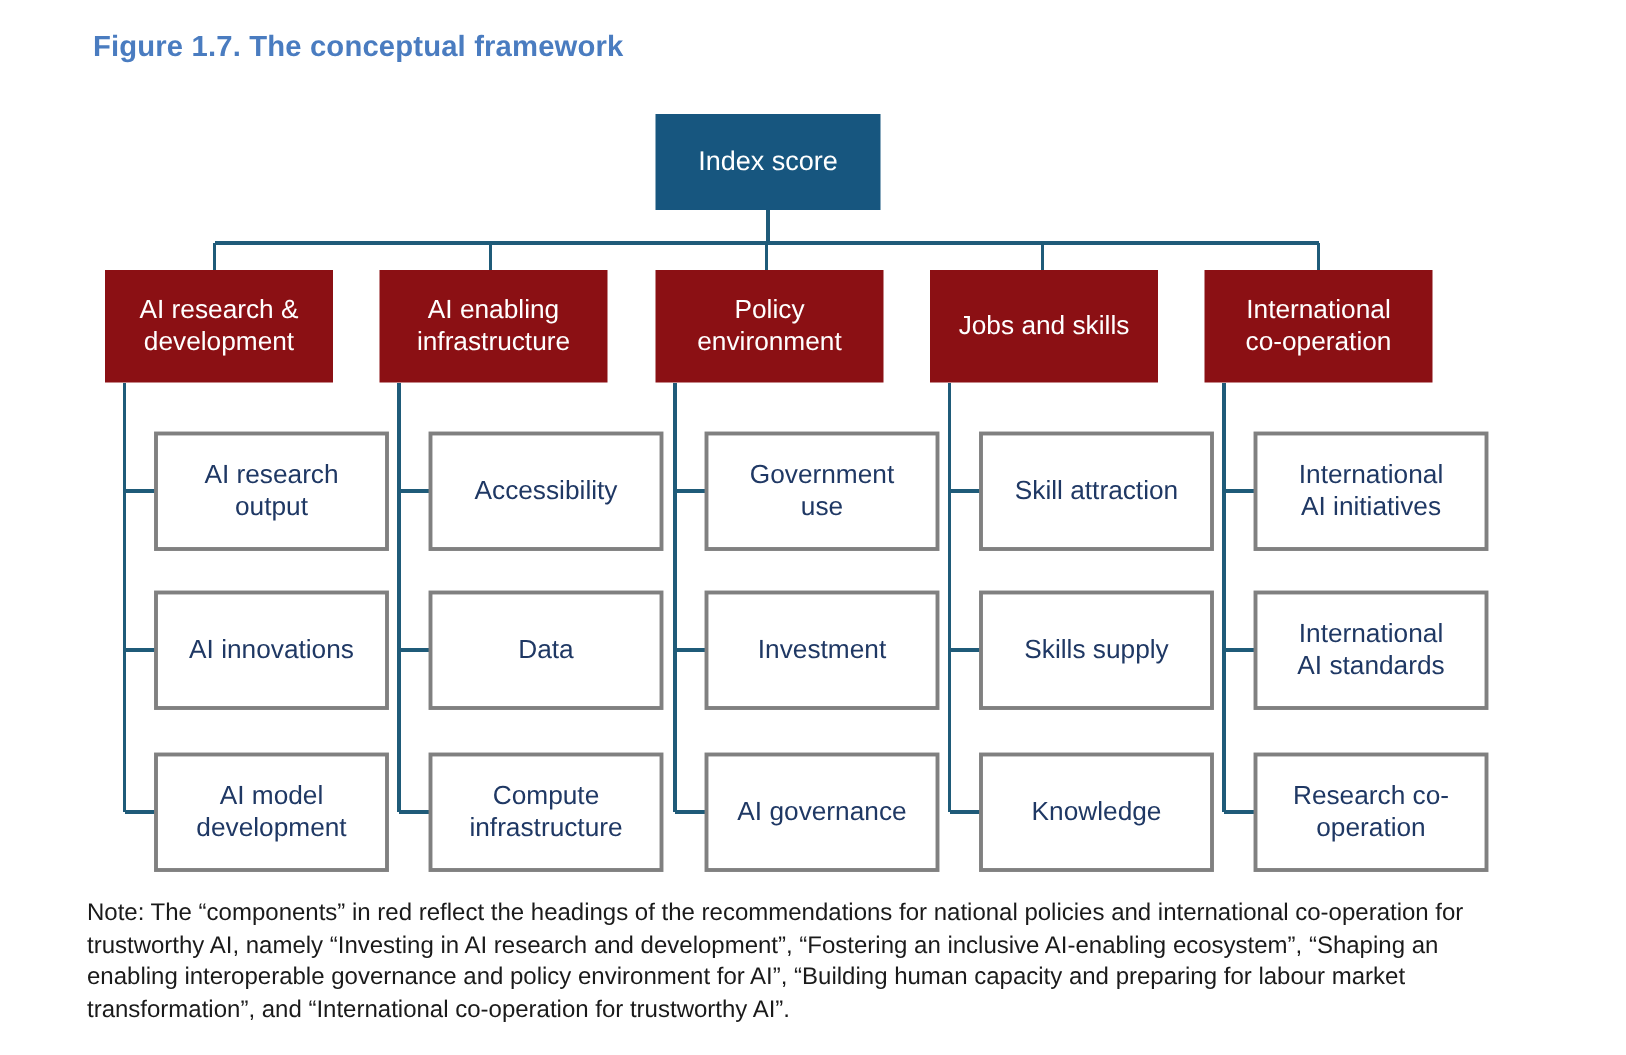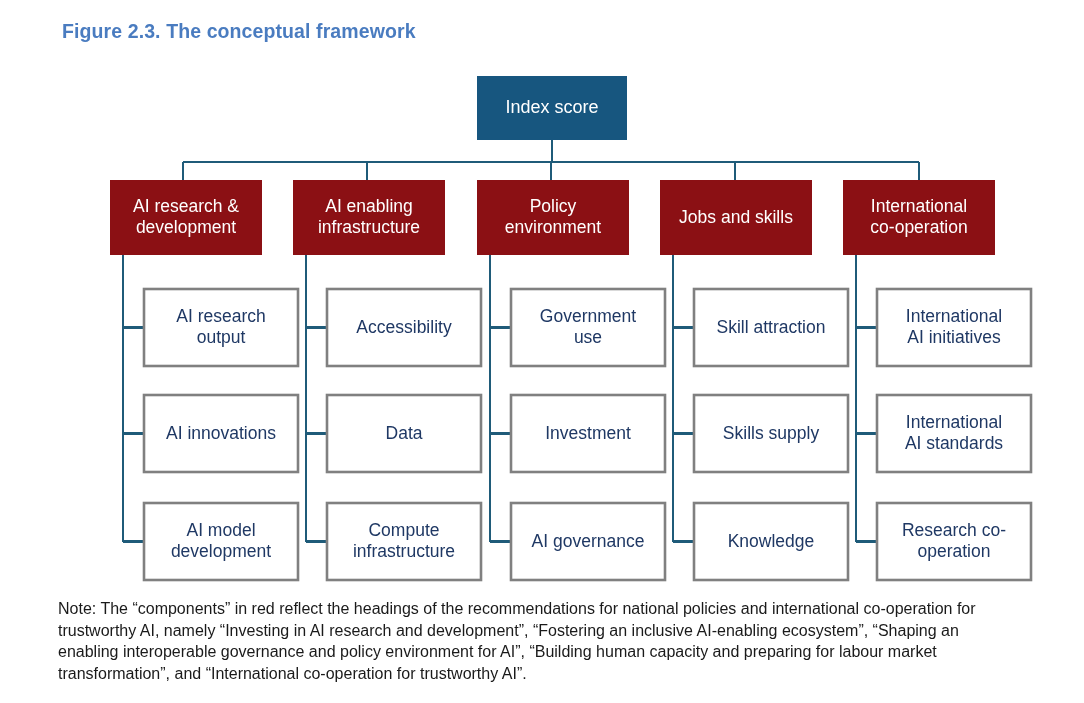--- a/index.html
+++ b/index.html
@@ -24,21 +24,20 @@
     color: #4a7cc0;
     letter-spacing: 0.1px;
     white-space: nowrap;
   }
   #diagram-wrap {
     position: absolute;
     left: 0;
     top: 0;
     width: 920px;
     height: 600px;
-    margin-left: 40px;
   }
   svg#diagram {
     display: block;
     width: 1084px;
     height: 600px;
   }
   .box-label {
     font-family: "Liberation Sans", sans-serif;
     font-size: 17.5px;
     text-anchor: middle;
@@ -62,21 +61,21 @@
     font-size: 16px;
     line-height: 21.5px;
     color: #1a1a1a;
     font-family: "Liberation Sans", sans-serif;
     text-align: left;
   }
 </style>
 </head>
 <body>
 
-<div id="figure-title">Figure 2.3. The conceptual framework</div>
+<div id="figure-title">Figure 1.7. The conceptual framework</div>
 
 <div id="diagram-wrap">
   <svg id="diagram" viewBox="0 0 1084 600">
     <g id="connectors">
         <line x1="512" y1="140" x2="512" y2="162" stroke="#1f5b79" stroke-width="2.4" shape-rendering="crispEdges"></line>
         <line x1="143" y1="162" x2="879" y2="162" stroke="#1f5b79" stroke-width="2.4" shape-rendering="crispEdges"></line>
         <line x1="143" y1="162" x2="143" y2="180" stroke="#1f5b79" stroke-width="2.4" shape-rendering="crispEdges"></line>
         <line x1="83" y1="255" x2="83" y2="541.5" stroke="#1f5b79" stroke-width="2.4" shape-rendering="crispEdges"></line>
         <line x1="83" y1="327.5" x2="103" y2="327.5" stroke="#1f5b79" stroke-width="2.4" shape-rendering="crispEdges"></line>
         <line x1="83" y1="433.5" x2="103" y2="433.5" stroke="#1f5b79" stroke-width="2.4" shape-rendering="crispEdges"></line>

